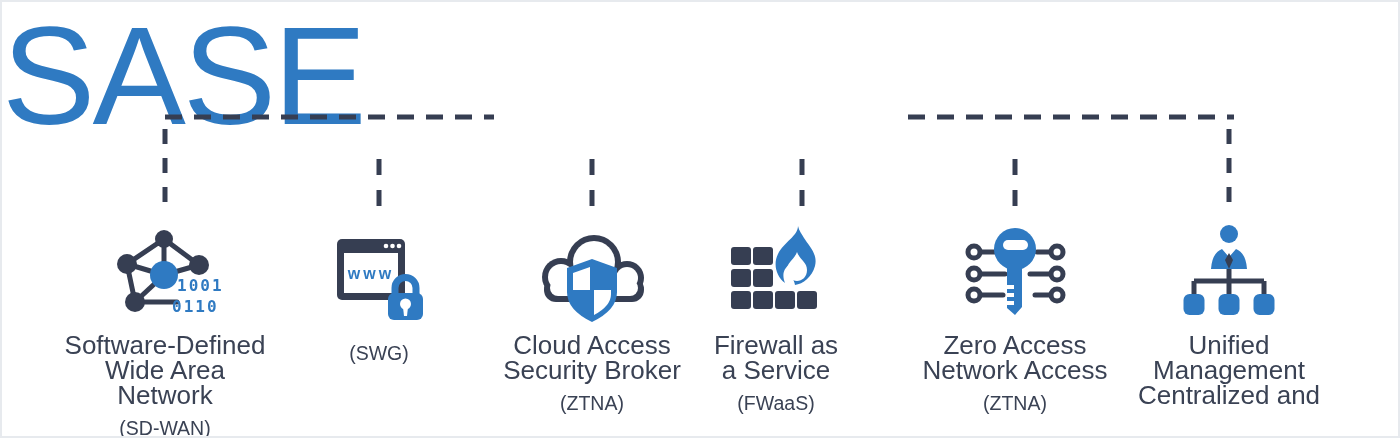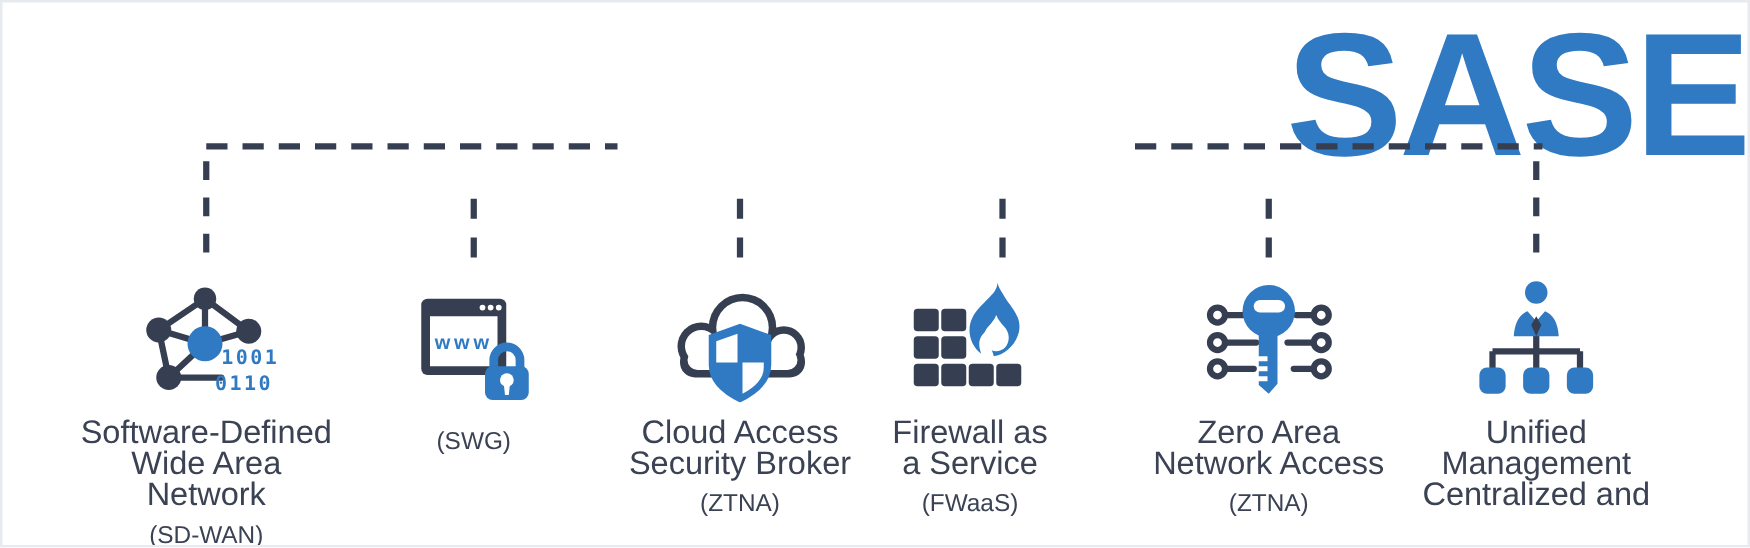--- a/index.html
+++ b/index.html
@@ -8,24 +8,24 @@
     width:1400px;height:438px;
     box-sizing:border-box;
     background:#ffffff;
     border:2px solid #e7eaee;
     overflow:hidden;
     font-family:"Liberation Sans", sans-serif;
   }
   .title{
     position:absolute;
     top:4px;left:0;right:0;
-    text-align:right;
+    text-align:left;
     font-size:140px;
     line-height:1;
-    font-weight:700;
+    font-weight:400;
     letter-spacing:-3px;
     color:#2f7ac2;
     user-select:none;
   }
   #connectors{position:absolute;top:0;left:0;pointer-events:none;}
   .col{
     position:absolute;
     top:220px;
     width:214px;
     display:flex;
@@ -198,21 +198,21 @@
           <circle cx="112" cy="30" r="6" fill="#ffffff"></circle>
           <circle cx="112" cy="52" r="6" fill="#ffffff"></circle>
           <circle cx="112" cy="73" r="6" fill="#ffffff"></circle>
         </g>
         <circle cx="70" cy="27" r="21" fill="#2f7ac2"></circle>
         <path d="M62 44 H77 V85 L70 93 L62 86 V83 H69 V79 H62 V75 H69 V71 H62 V67 H69 V63 H62 Z" fill="#2f7ac2"></path>
         <rect x="58" y="18" width="25" height="10" rx="5" fill="#ffffff"></rect>
       </svg>
     </div>
     <div class="label">
-      <div>Zero Area</div>
+      <div>Zero Access</div>
       <div>Network Access</div>
     </div>
     <div class="acronym">(ZTNA)</div>
   </div>
 
   <div class="col" style="left:1120px">
     <div class="icon-box">
       <svg width="140" height="100" viewBox="0 0 140 100">
         <g stroke="#363e52" stroke-width="5" fill="none">
           <line x1="70" y1="46" x2="70" y2="59"></line>

